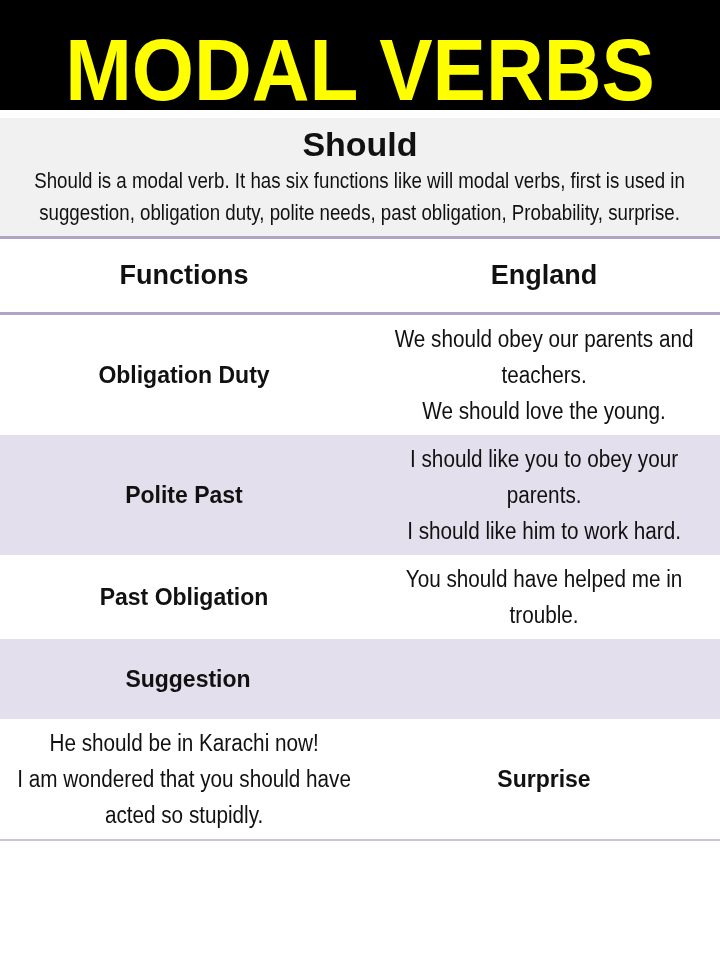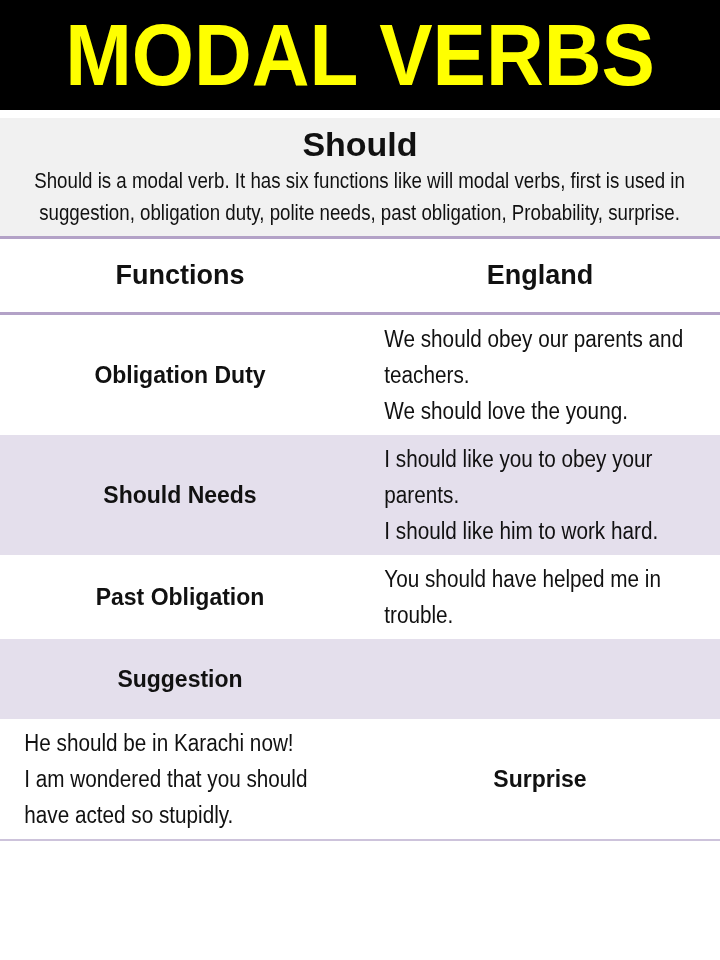--- a/index.html
+++ b/index.html
@@ -20,21 +20,21 @@
     font-family: "Liberation Sans", sans-serif;
     color: var(--ink);
   }
   .page { width: 720px; height: 960px; background: #ffffff; }
 
   
   .banner {
     height: 110px;
     background: var(--banner-bg);
     display: flex;
-    align-items: center;
+    align-items: flex-end;
     justify-content: center;
     overflow: hidden;
   }
   .banner h1 {
     color: var(--banner-fg);
     font-size: 80px;
     font-weight: bold;
     line-height: 1;
     letter-spacing: 0px;
     transform: scaleY(1.10);
@@ -72,22 +72,23 @@
     min-height: 76px;
     border-bottom: 3px solid var(--border);
     background: #ffffff;
   }
   .cell {
     width: 50%;
     display: flex;
     flex-direction: column;
     align-items: center;
     justify-content: center;
-    text-align: left;
-    padding: 6px 24px;
+    text-align: center;
+    padding: 6px 4px;
+    margin-left: 8px;
   }
   .th { font-weight: bold; font-size: 27px; }
   .fn { font-weight: bold; font-size: 23px; }
   .ex { font-size: 23px; line-height: 36px; }
   .ex .sentence {
     width: 111.1%;
     transform: scaleX(0.9);
     transform-origin: 50% 50%;
   }
 </style>
@@ -112,21 +113,21 @@
     </div>
     <div>
         <div class="trow">
           <div class="cell fn">Obligation Duty</div>
           <div class="cell ex">
             <div class="sentence">We should obey our parents and teachers.</div>
             <div class="sentence">We should love the young.</div>
           </div>
         </div>
         <div class="trow shaded">
-          <div class="cell fn">Should Needs</div>
+          <div class="cell fn">Polite Past</div>
           <div class="cell ex">
             <div class="sentence">I should like you to obey your parents.</div>
             <div class="sentence">I should like him to work hard.</div>
           </div>
         </div>
         <div class="trow">
           <div class="cell fn">Past Obligation</div>
           <div class="cell ex">
             <div class="sentence">You should have helped me in trouble.</div>
           </div>

